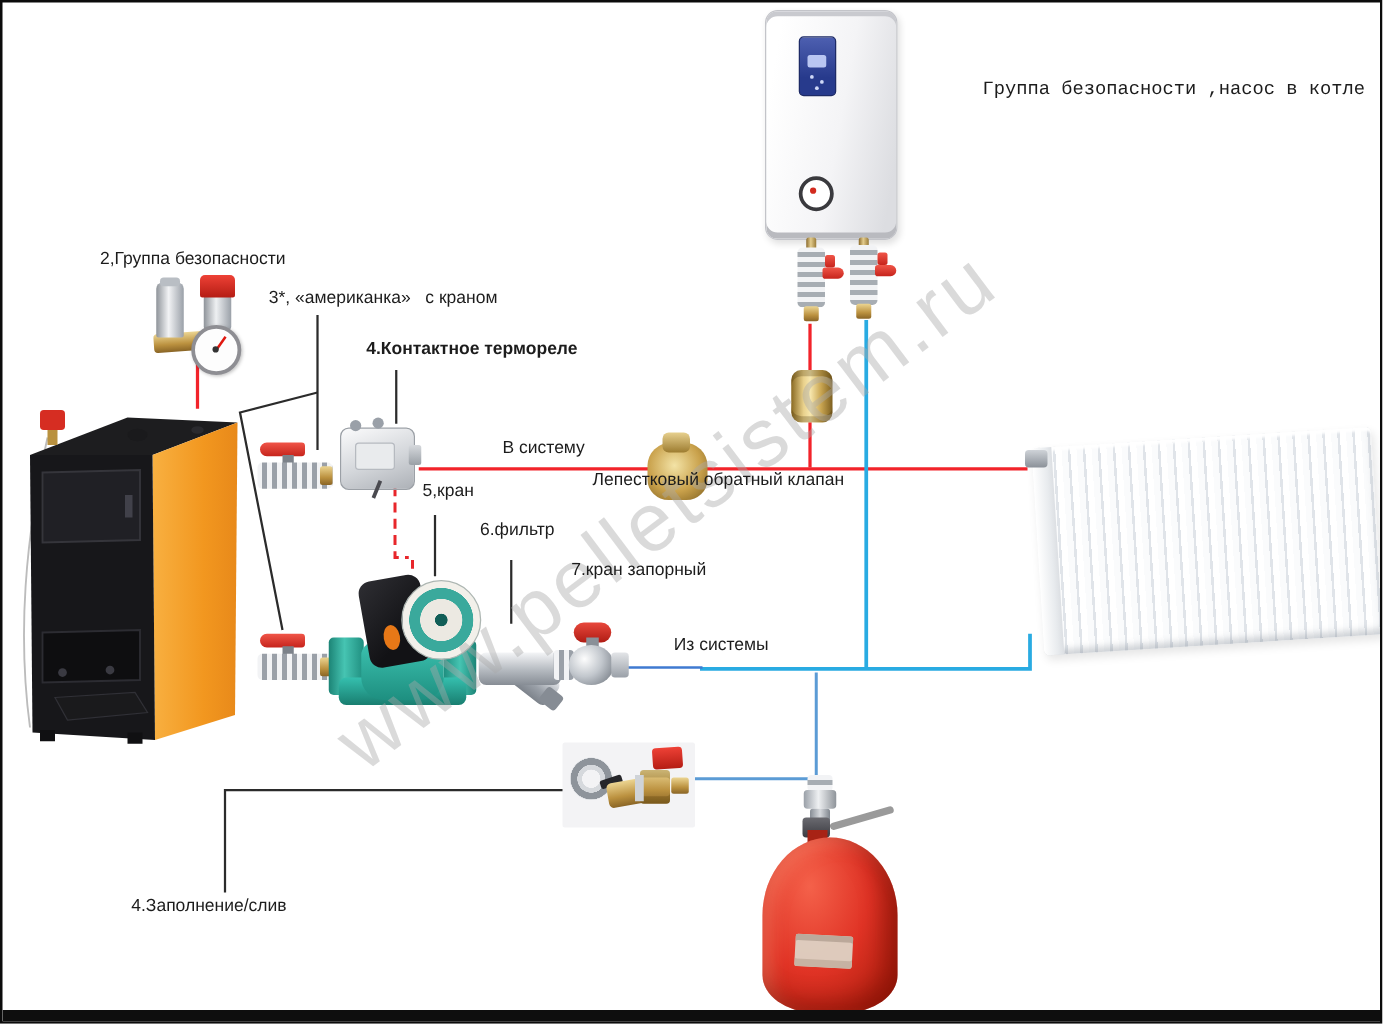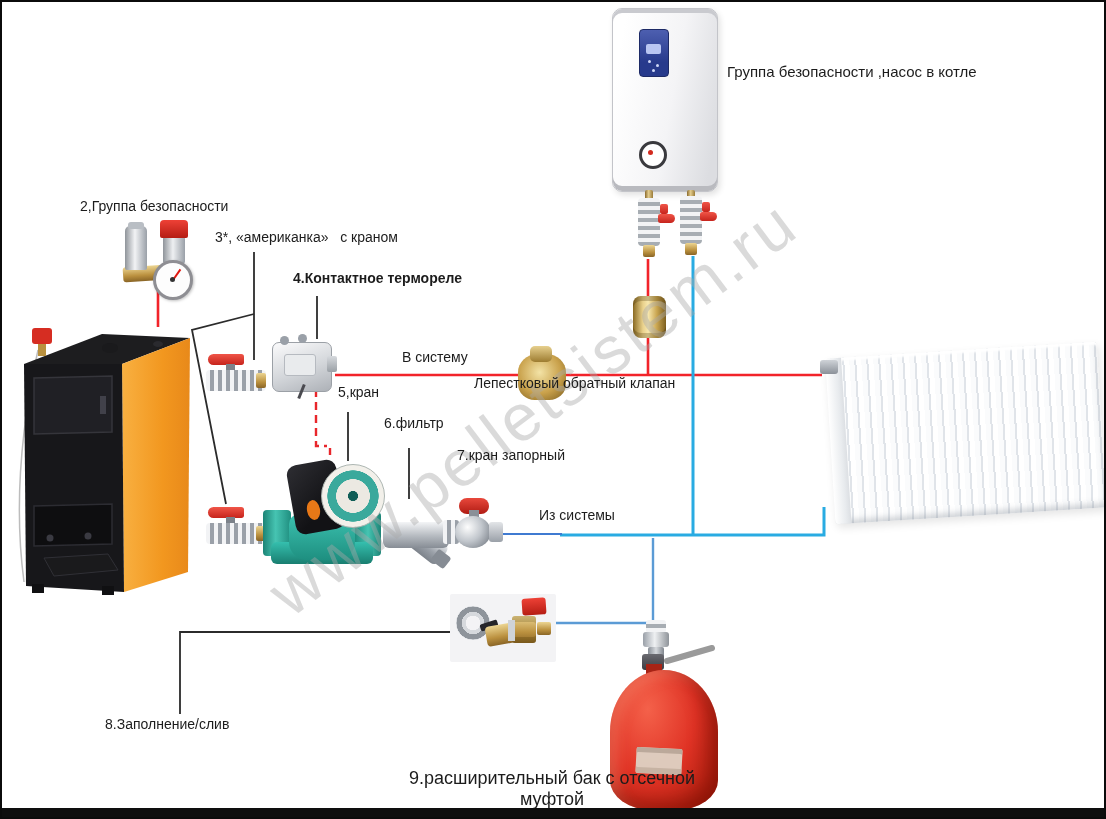--- a/index.html
+++ b/index.html
@@ -318,27 +318,26 @@
   <div class="comp tank">
     <div class="elbow"></div>
     <div class="neck"></div>
     <div class="body"></div>
     <div class="sticker"></div>
     <div class="foot"></div>
   </div>
 
   <div class="watermark">www.pelletsistem.ru</div>
 
-  <div class="lbl lbl-small" style="left:725px;top:61px;">Группа безопасности ,насос в котле</div>
+  <div class="lbl lbl-small" style="left:784px;top:61px;font-family:Liberation Mono, monospace;">Группа безопасности ,насос в котле</div>
   <div class="lbl" style="left:78px;top:196px;">2,Группа безопасности</div>
   <div class="lbl" style="left:213px;top:227px;">3*, «американка»   с краном</div>
   <div class="lbl" style="left:291px;top:268px;font-weight:bold;">4.Контактное термореле</div>
   <div class="lbl" style="left:400px;top:347px;">В систему</div>
   <div class="lbl" style="left:336px;top:382px;">5,кран</div>
   <div class="lbl" style="left:472px;top:373px;">Лепестковый обратный клапан</div>
   <div class="lbl" style="left:382px;top:413px;">6.фильтр</div>
   <div class="lbl" style="left:455px;top:445px;">7.кран запорный</div>
   <div class="lbl" style="left:537px;top:505px;">Из системы</div>
-  <div class="lbl" style="left:103px;top:714px;">8.Заполнение/слив</div>
-  <div class="lbl" style="left:385px;top:766px;width:330px;text-align:center;font-size:18px;white-space:normal;">9.расширительный бак с отсечной муфтой</div>
+  <div class="lbl" style="left:103px;top:714px;">4.Заполнение/слив</div>
 
   <div class="botbar"></div>
 </div>
 
 </body></html>

